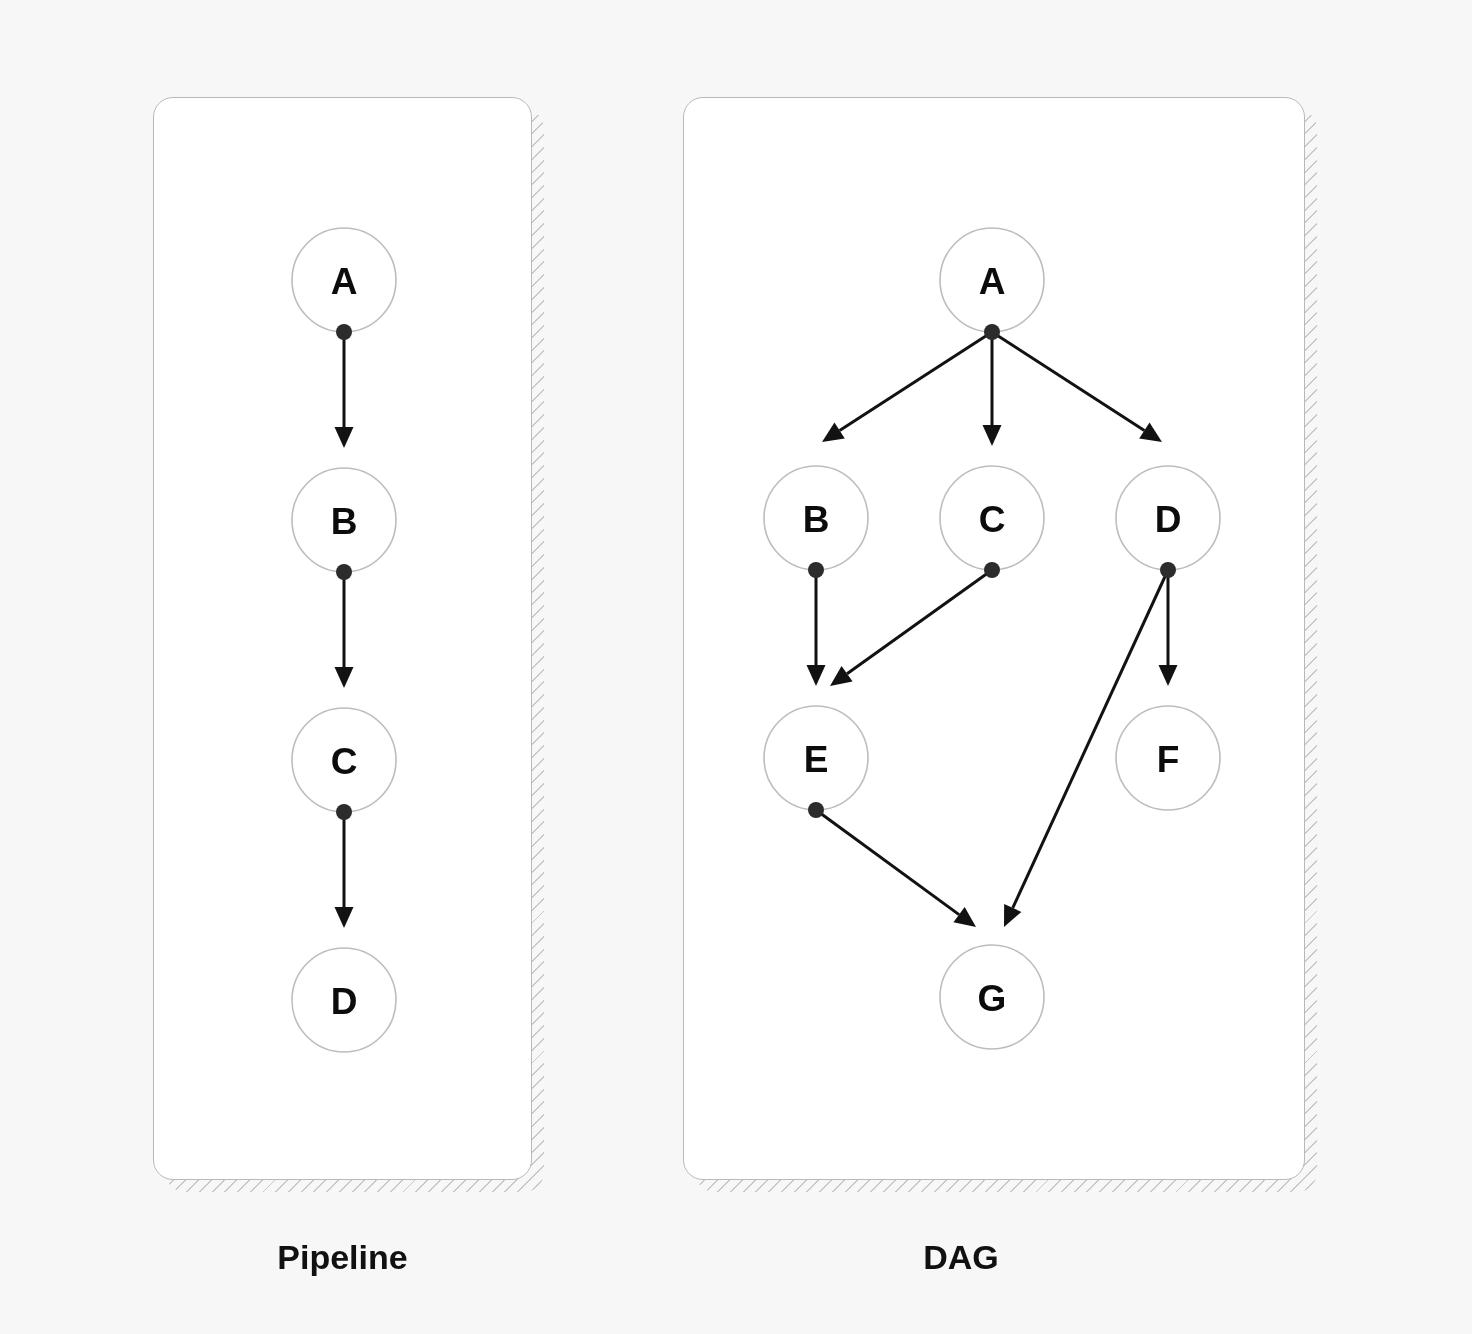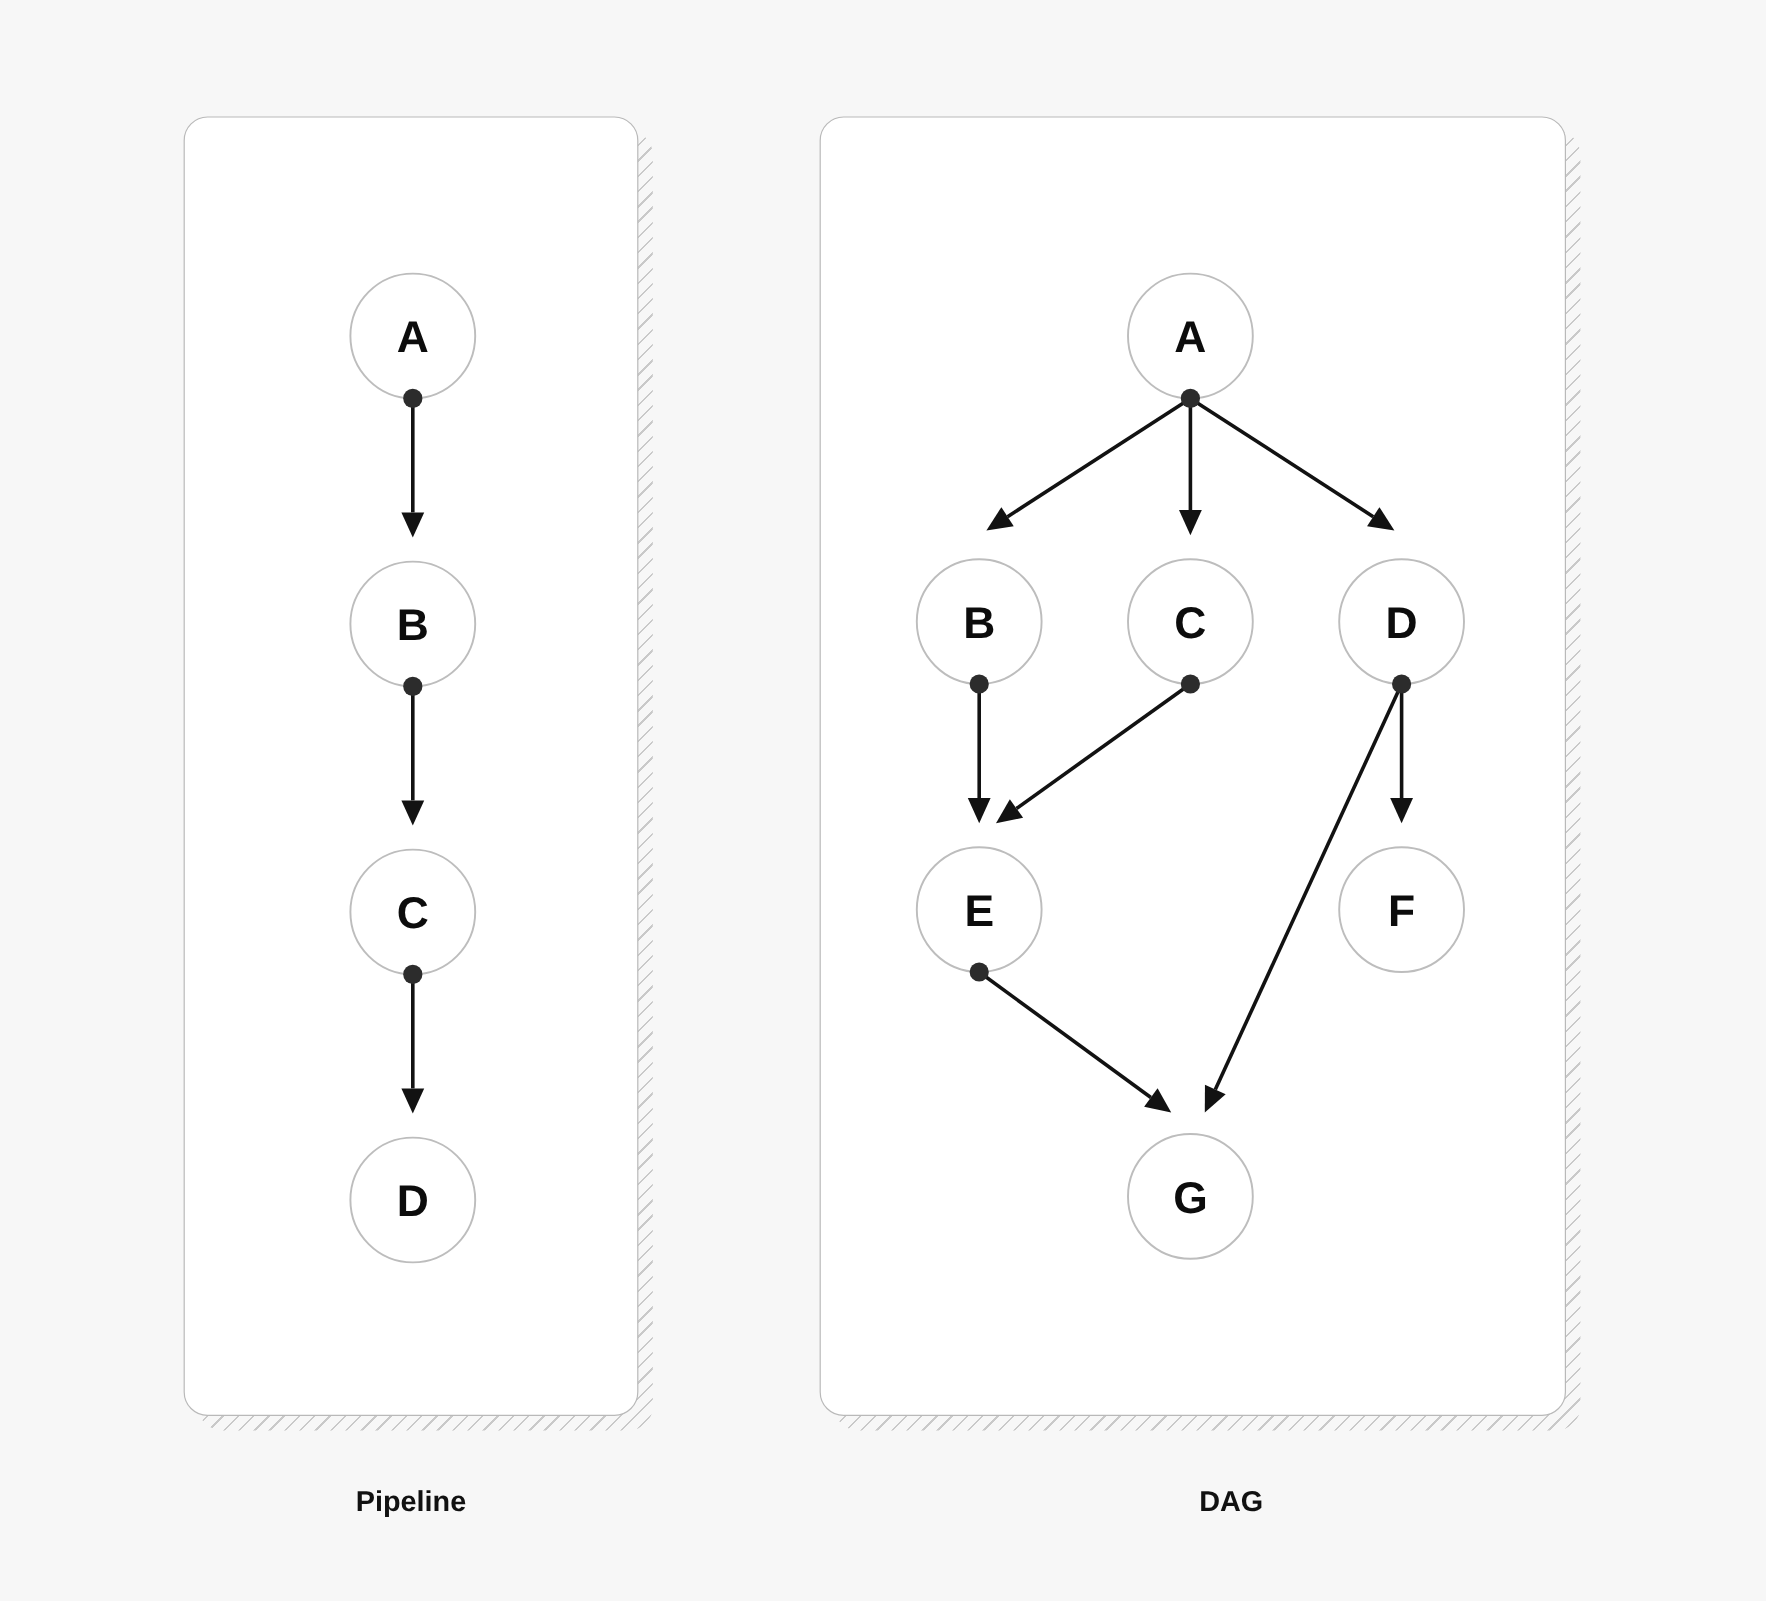--- a/index.html
+++ b/index.html
@@ -77,21 +77,21 @@
     font-weight: bold;
     text-anchor: middle;
     dominant-baseline: central;
   }
 
   
   .caption {
     position: absolute;
     z-index: 3;
     font-family: "Liberation Sans", sans-serif;
-    font-size: 24px;
+    font-size: 34px;
     font-weight: bold;
     color: #111111;
     text-align: center;
     white-space: nowrap;
   }
 </style>
 </head>
 <body>
 
 <div id="stage">
@@ -200,14 +200,14 @@
           <circle cx="1168" cy="758" r="52" class="node-circle"></circle>
           <text x="1168" y="759" class="node-label">F</text>
         </g>
         <g>
           <circle cx="992" cy="997" r="52" class="node-circle"></circle>
           <text x="992" y="998" class="node-label">G</text>
         </g>
       </g>
     </svg>
 <div class="caption" style="left: 153px; top: 1238px; width: 379px;">Pipeline</div>
-    <div class="caption" style="left: 715px; top: 1238px; width: 622px;">DAG</div>
+    <div class="caption" style="left: 650px; top: 1238px; width: 622px;">DAG</div>
   </div>
 
 </body></html>

